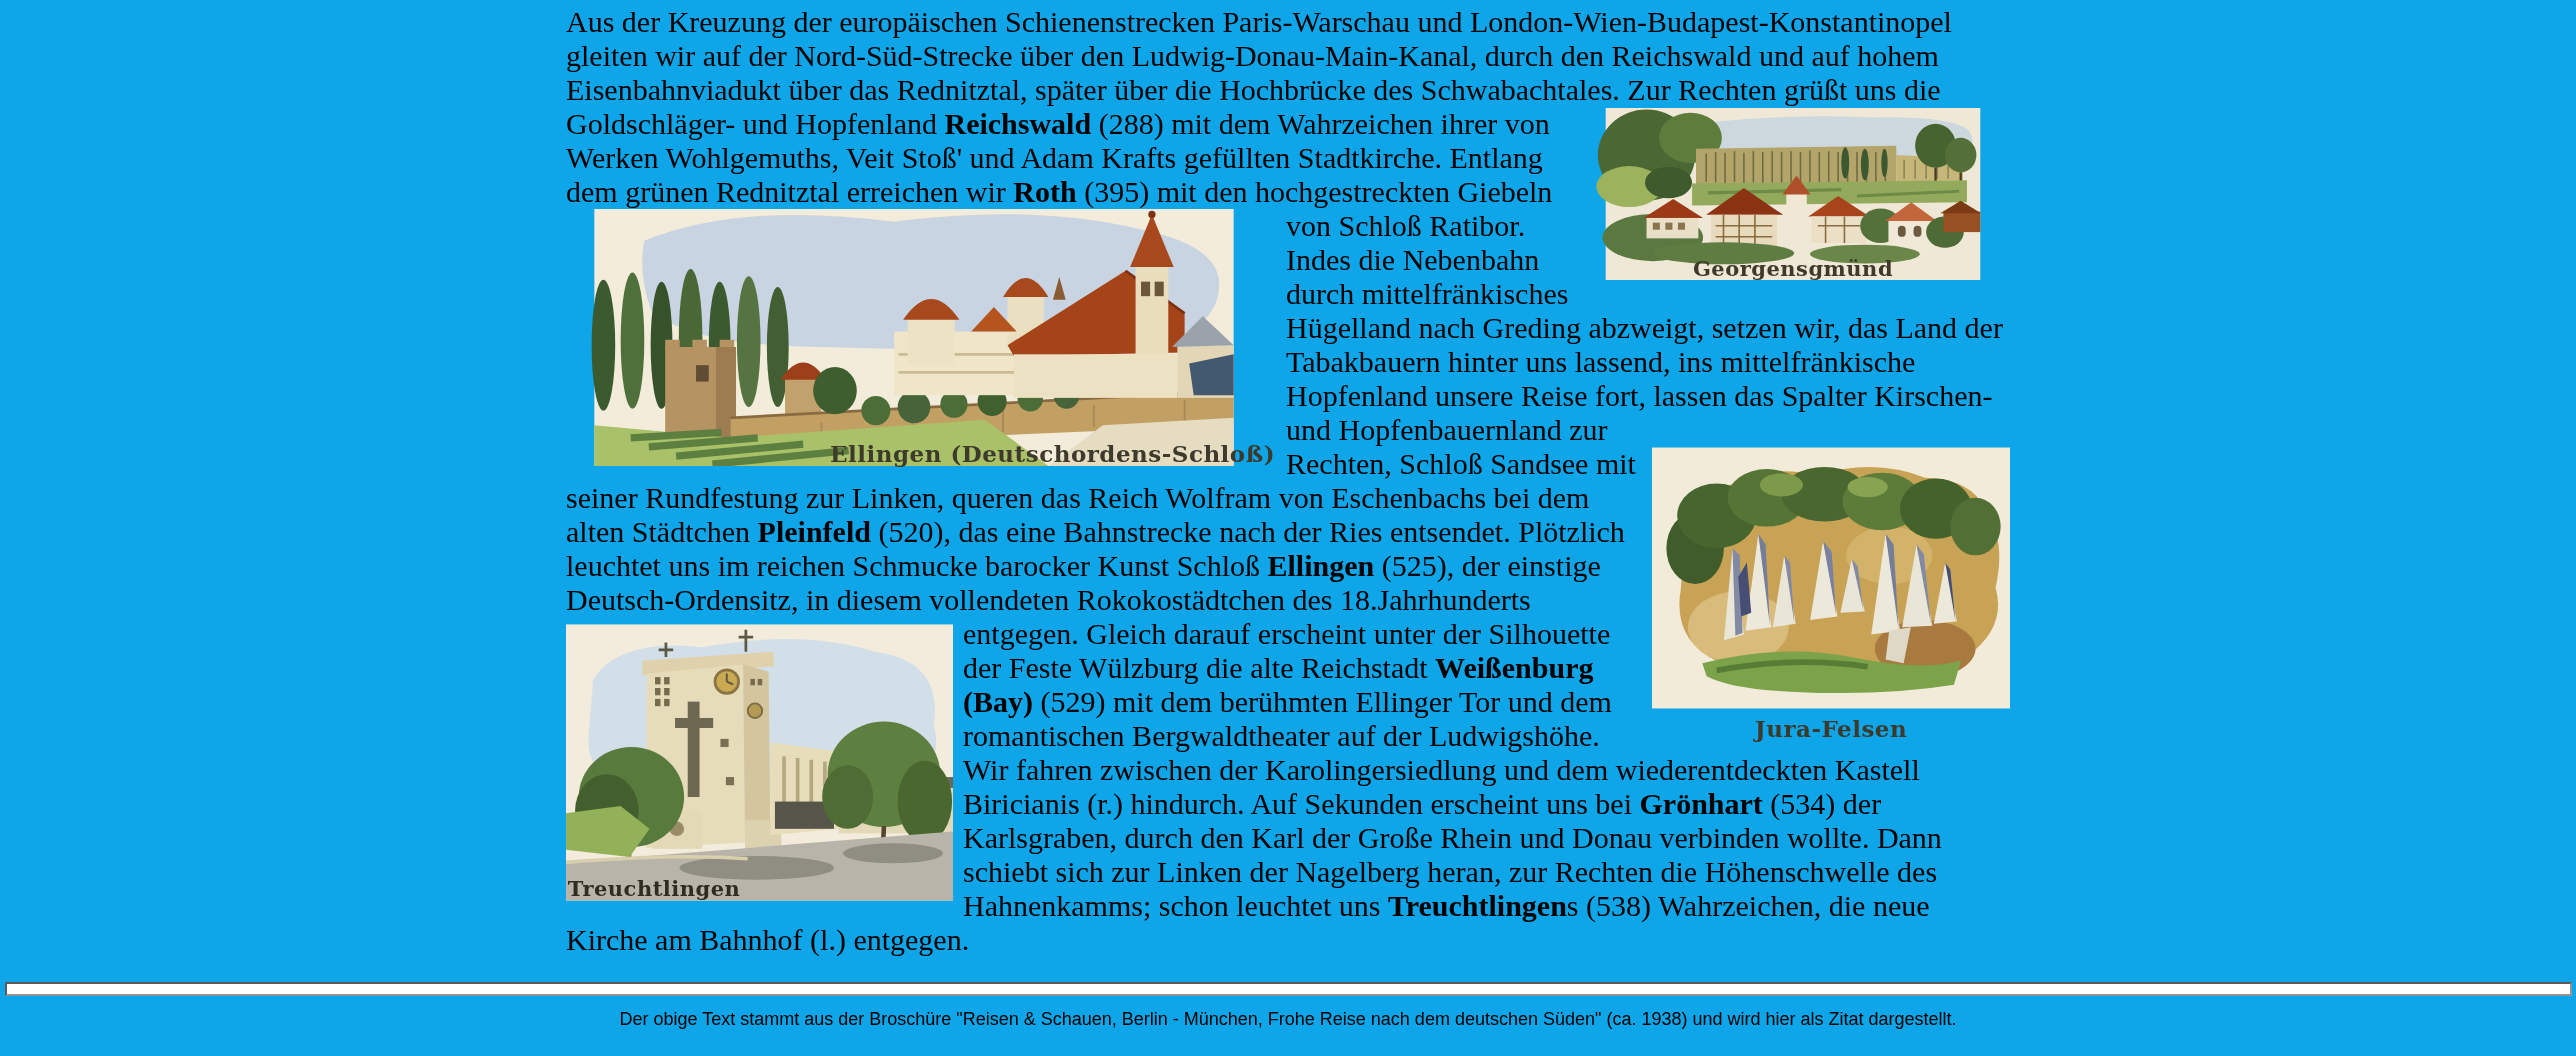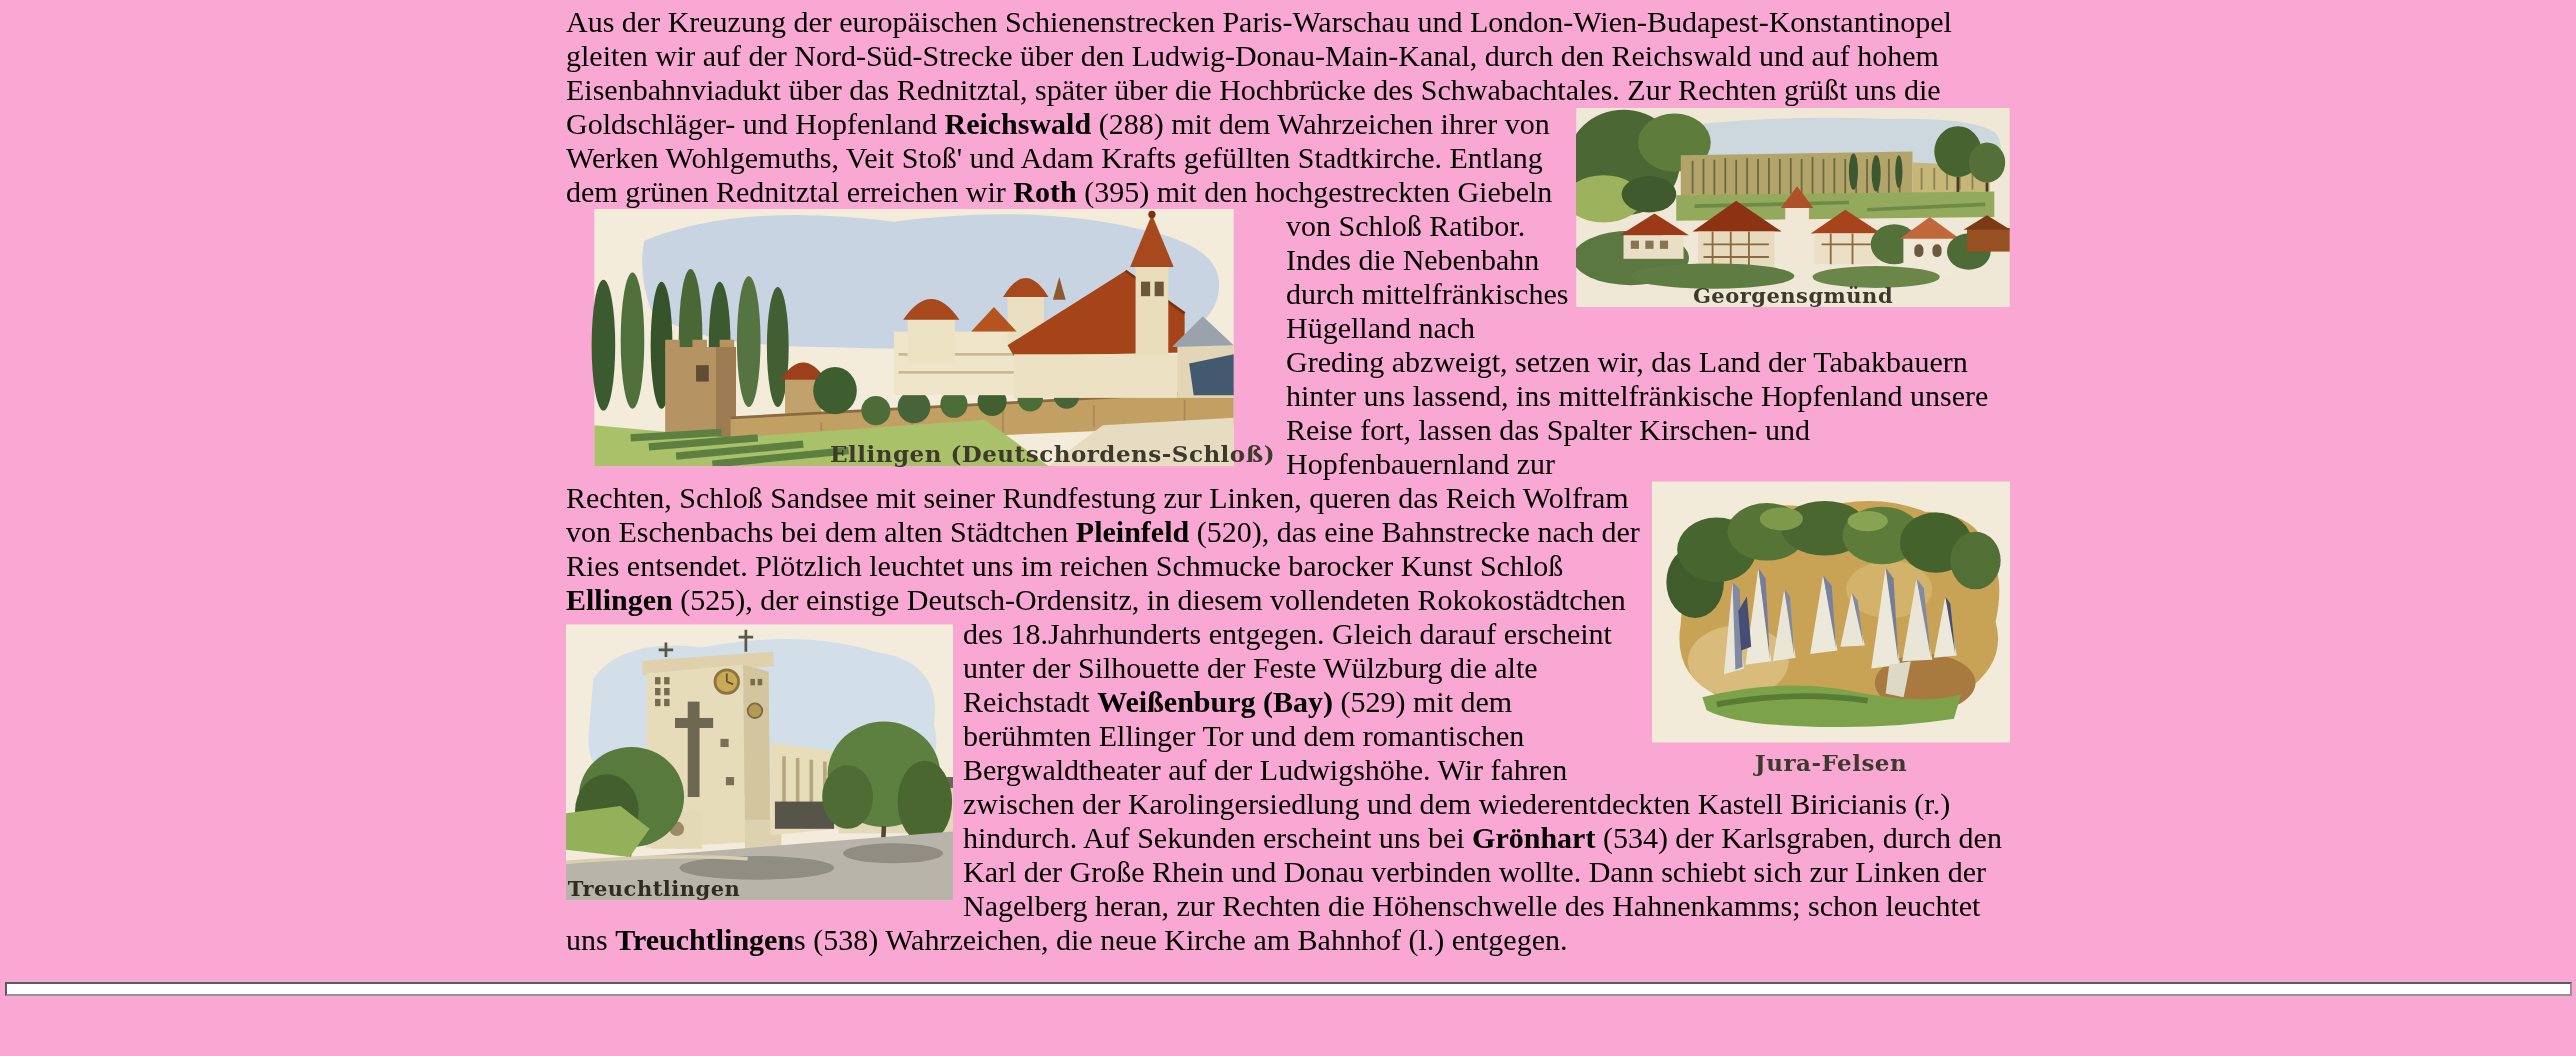--- a/index.html
+++ b/index.html
@@ -1,26 +1,26 @@
 <!DOCTYPE html>
 <html lang="de" style="font-size:14.6px"><head>
 <meta charset="utf-8">
 <style>
   html,body{margin:0;padding:0;background:#ffffff;}
-  .page{position:relative;width:2576px;height:1057px;background:#f9a8d4;overflow:hidden;
+  .page{position:relative;width:2576px;height:1057px;background:#0ea5e9;overflow:hidden;
         font-family:"Liberation Serif","DejaVu Serif",serif;color:#000;}
   .content{width:1444px;margin:0 auto;padding-top:4.5px;font-size:30px;line-height:34px;}
   .content::after{content:"";display:block;clear:both;}
   p.body{margin:0;}
   p.body b{font-weight:bold;}
 
   
   .ill{position:relative;display:block;font-size:0;line-height:0;}
   .ill svg{display:block;width:100%;height:100%;}
-  .ill-georg{float:right;width:434px;height:199px;margin:1.8px 0 7.3px 7.3px;}
+  .ill-georg{float:right;width:434px;height:172px;margin:1.8px 0 7.3px 7.3px;}
   .ill-ellingen{float:left;width:696px;height:257px;margin:0 24px 9px 0;text-align:right;}
   .ill-jura{float:right;width:358px;height:330px;margin:0 0 7.3px 7.3px;}
   .ill-treucht{float:left;width:387px;height:277px;margin:7.3px 10px 7.3px 0;}
 
   .cap{position:absolute;font-family:"DejaVu Serif",serif;font-weight:700;
        color:#3d392b;letter-spacing:0.5px;line-height:1;white-space:nowrap;}
   .cap-georg{left:0;right:0;bottom:1.8px;text-align:center;font-size:21px;}
   .cap-ellingen{left:264px;bottom:0.9px;font-size:23px;}
   .cap-jura{left:0;right:0;bottom:2.7px;text-align:center;font-size:23px;}
   .cap-treucht{left:1.8px;bottom:1.8px;font-size:21px;color:#2f2c22;}
@@ -218,14 +218,15 @@
         <ellipse cx="210" cy="268" rx="85" ry="13" fill="#908d82"></ellipse>
         <ellipse cx="360" cy="252" rx="55" ry="11" fill="#908d82"></ellipse>
         <path d="M0,262 Q120,252 200,258" stroke="#d8cfae" stroke-width="4" fill="none"></path>
       </svg>
           <span class="cap cap-treucht">Treuchtlingen</span>
         </span><span>entgegen. Gleich darauf erscheint unter der Silhouette der Feste Wülzburg die alte Reichstadt </span><b>Weißenburg (Bay)</b><span> (529) mit dem berühmten Ellinger Tor und dem romantischen Bergwaldtheater auf der Ludwigshöhe. Wir fahren zwischen der Karolingersiedlung und dem wiederentdeckten Kastell Biricianis (r.) hindurch. Auf Sekunden erscheint uns bei </span><b>Grönhart</b><span> (534) der Karlsgraben, durch den Karl der Große Rhein und Donau verbinden wollte. Dann schiebt sich zur Linken der Nagelberg heran, zur Rechten die Höhenschwelle des Hahnenkamms; schon leuchtet uns </span><b>Treuchtlingen</b><span>s (538) Wahrzeichen, die neue Kirche am Bahnhof (l.) entgegen.</span></p>
   </div>
 
   <div class="divider"></div>
 
+  <div class="footer">Der obige Text stammt aus der Broschüre "Reisen &amp; Schauen, Berlin - München, Frohe Reise nach dem deutschen Süden" (ca. 1938) und wird hier als Zitat dargestellt.</div>
 </div>
 
 
 </body></html>

